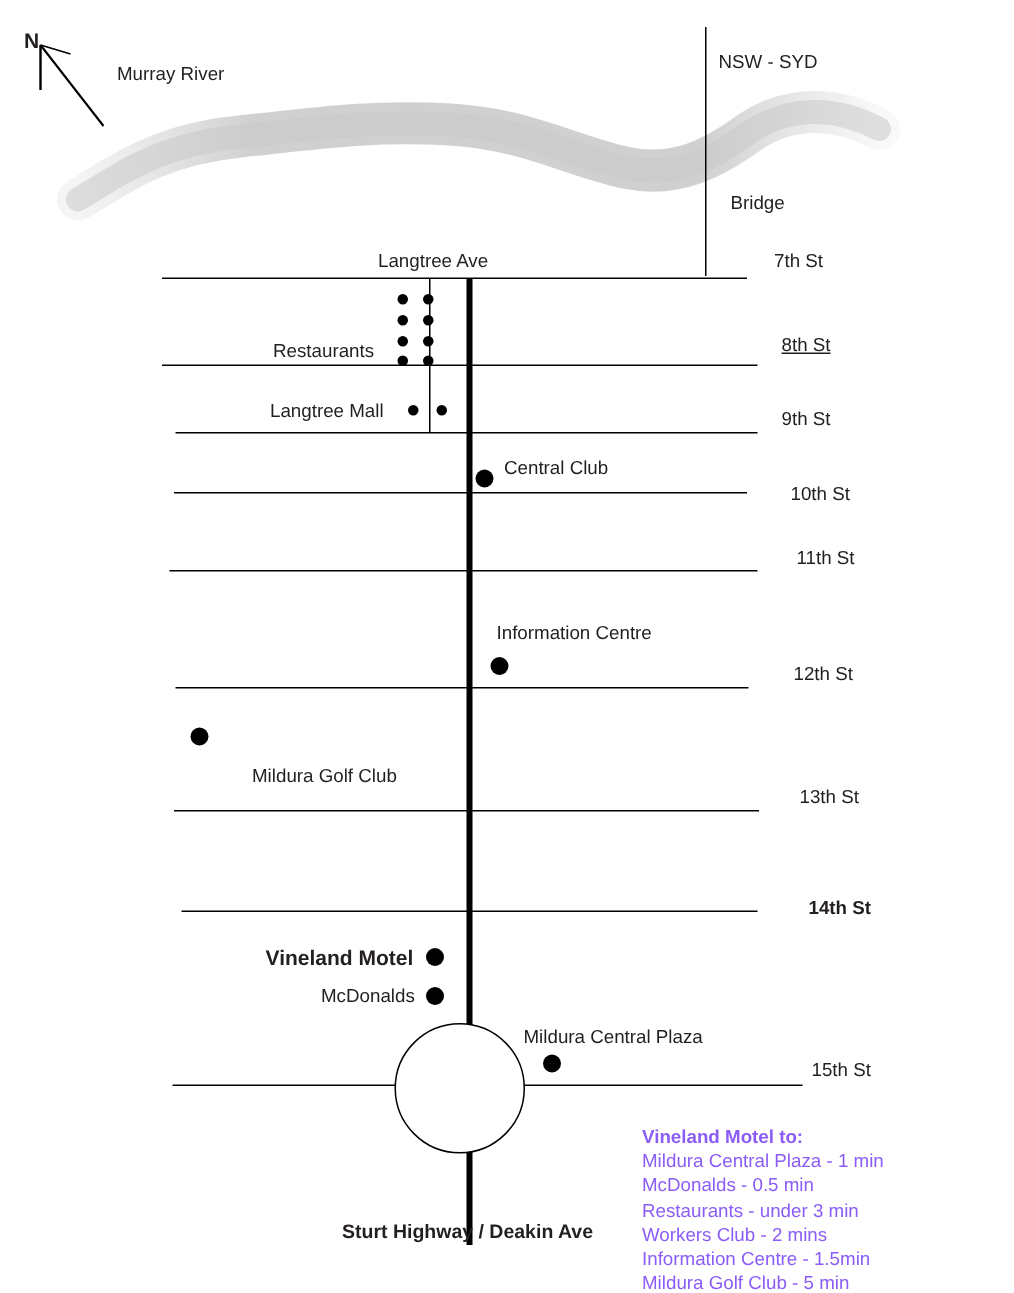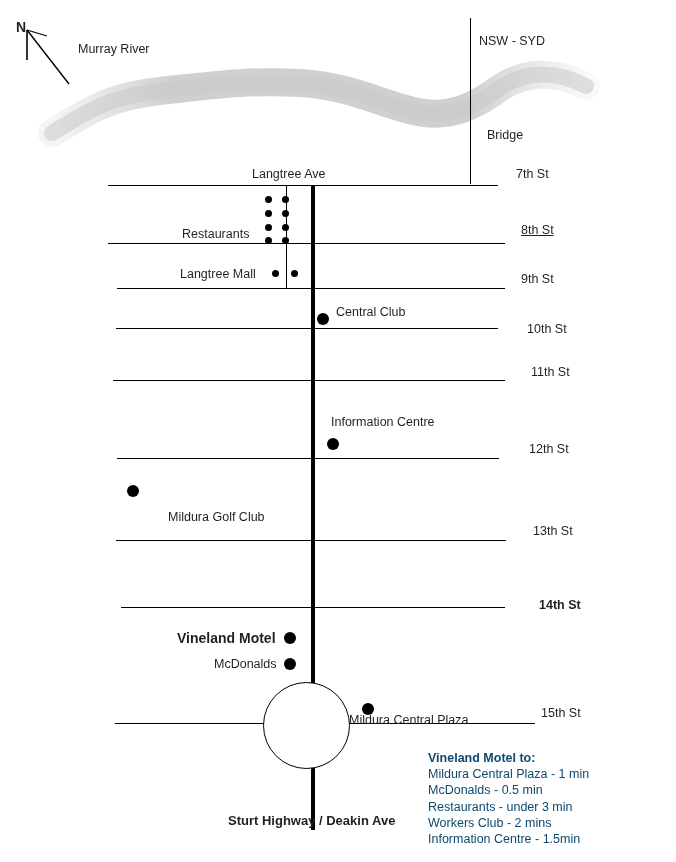--- a/index.html
+++ b/index.html
@@ -66,21 +66,21 @@
     pointer-events: none;
   }
   #compass-svg {
     position: absolute;
     left: 14px;
     top: 12px;
   }
   .legend {
     position: absolute;
     font-size: 12.5px;
-    color: #0c4a6e;
+    color: #8b5cf6;
     line-height: 16.2px;
     white-space: nowrap;
   }
   .legend-title {
     font-weight: bold;
   }
 </style>
 </head>
 <body>
 
@@ -178,27 +178,28 @@
 
   <div class="poi-dot dot-lg" style="left:127px; top:485px;"></div>
   <div class="label" style="left:148px; top:511px;margin-left:20px;">Mildura Golf Club</div>
 
   <div class="label label-bold" style="left:177px; top:631px; font-size:14px;">Vineland Motel</div>
   <div class="poi-dot dot-lg" style="left:284px; top:632px;"></div>
 
   <div class="label" style="left:214px; top:658px;text-align:right;">McDonalds</div>
   <div class="poi-dot dot-lg" style="left:284px; top:658px;"></div>
 
-  <div class="label" style="left:349px; top:714px;">Mildura Central Plaza</div>
+  <div class="label" style="left:349px; top:685px;">Mildura Central Plaza</div>
   <div class="poi-dot dot-lg" style="left:362px; top:703px;"></div>
 
   <div class="label label-bold" style="left:228px; top:814px; font-size:13px;">Sturt Highway / Deakin Ave</div>
 
   <div class="legend" style="left:428px; top:750px;">
     <div class="legend-title">Vineland Motel to:</div>
     <div>Mildura Central Plaza - 1 min</div>
     <div>McDonalds - 0.5 min</div>
     <div>Restaurants - under 3 min</div>
     <div>Workers Club - 2 mins</div>
     <div>Information Centre - 1.5min</div>
+    <div>Mildura Golf Club - 5 min</div>
   </div>
 
 </div>
 
 </body></html>

